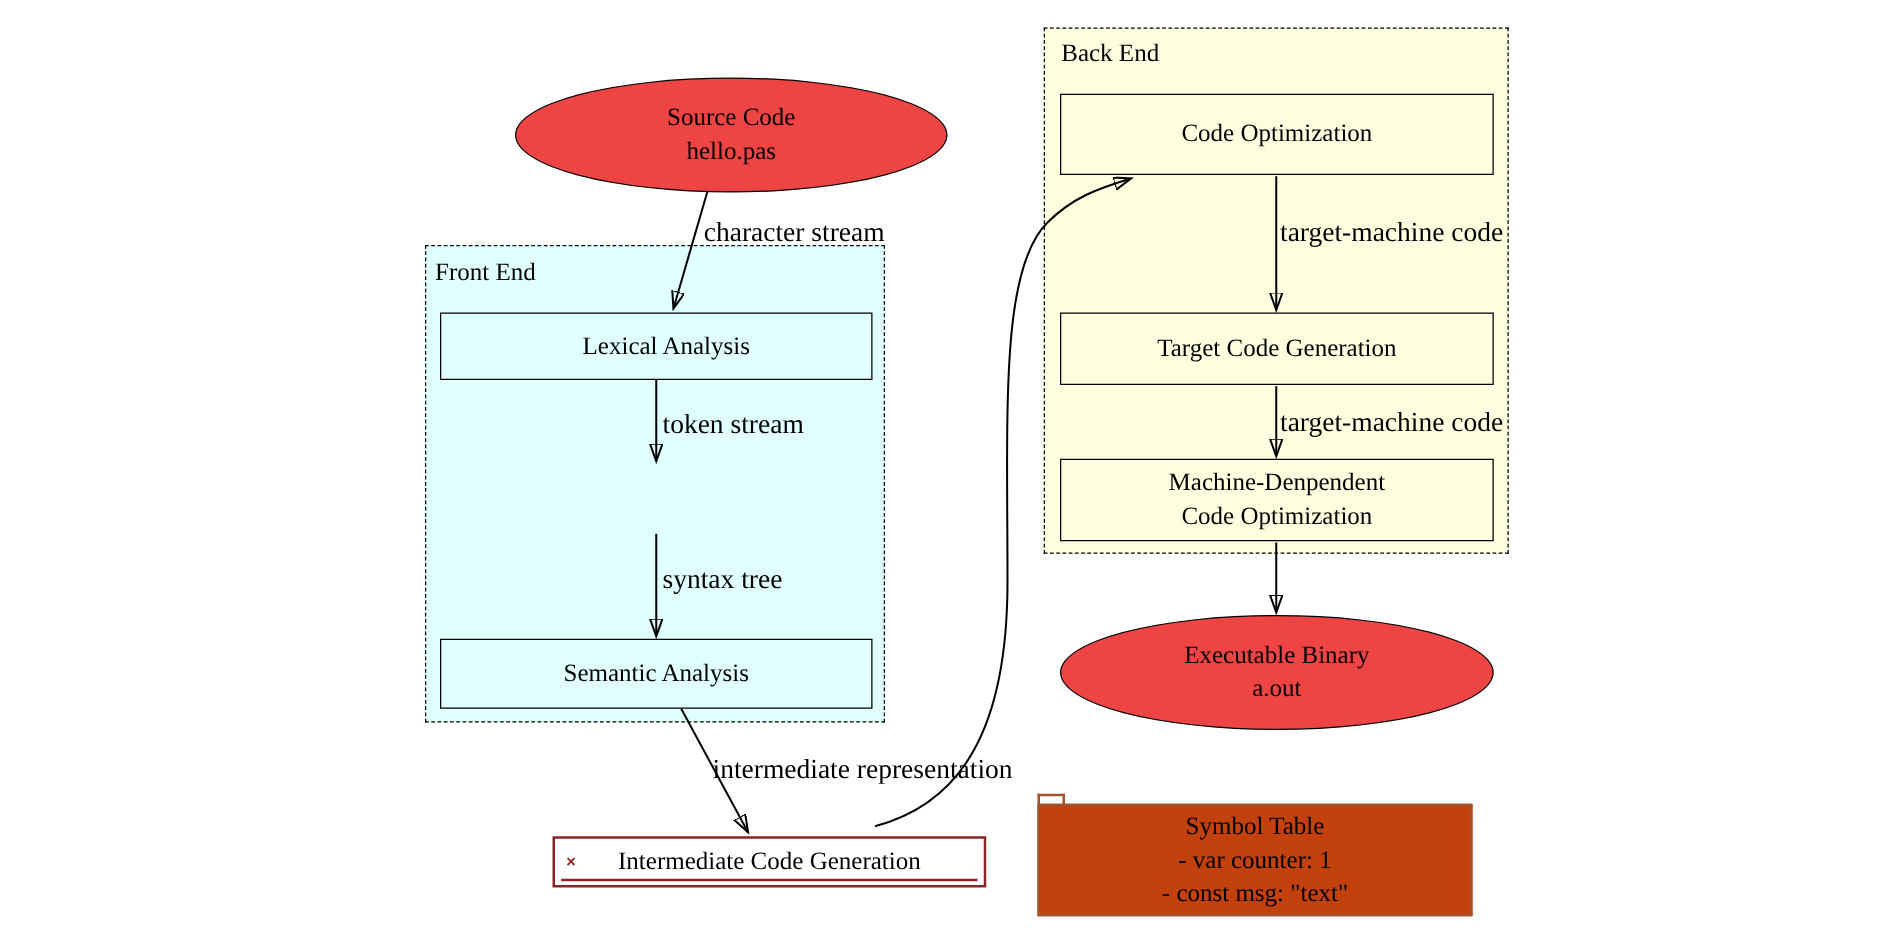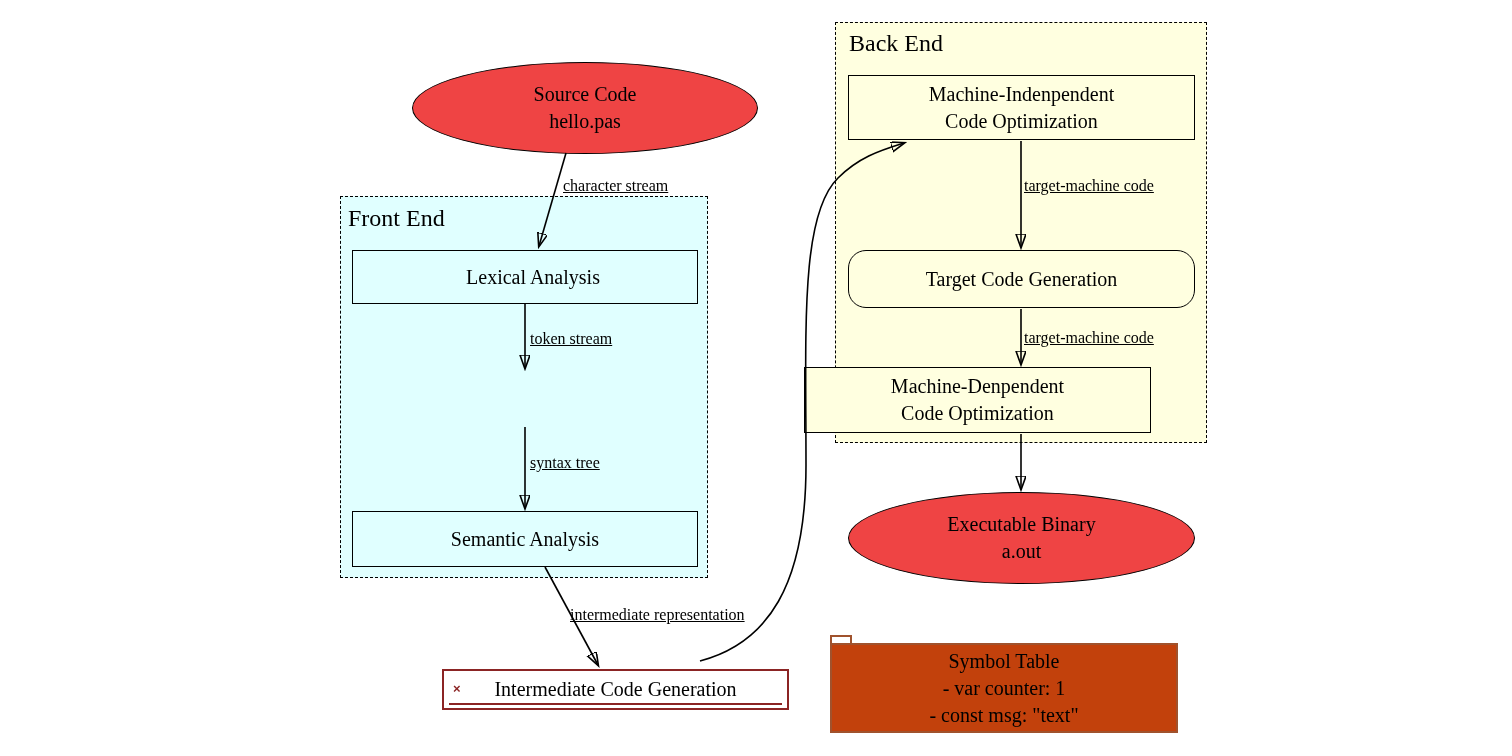--- a/index.html
+++ b/index.html
@@ -14,21 +14,21 @@
   }
   .cluster {
     position: absolute;
     border: 1.6px dashed #000000;
     box-sizing: border-box;
   }
   .cluster.front { left: 340px; top: 196px; width: 368px; height: 382px; background: #e0ffff; }
   .cluster.back  { left: 835px; top: 22px;  width: 372px; height: 421px; background: #ffffe0; }
   .cluster-label {
     position: absolute;
-    font-size: 24px;
+    font-size: 20px;
     line-height: 22px;
     white-space: nowrap;
   }
   .cluster-label.front { left: 348px; top: 207px; }
   .cluster-label.back  { left: 849px; top: 32px; }
   .node {
     position: absolute;
     border: 1.4px solid #000000;
     box-sizing: border-box;
     display: flex;
@@ -38,22 +38,22 @@
     text-align: center;
     font-size: 20px;
     line-height: 27px;
   }
   .node.cyan   { background: #e0ffff; }
   .node.yellow { background: #ffffe0; }
   .node.lexical  { left: 352px; top: 250px; width: 346px; height: 54px; padding-left: 16px; }
   .node.syntax   { left: 352px; top: 371px; width: 346px; height: 56px; }
   .node.semantic { left: 352px; top: 511px; width: 346px; height: 56px; }
   .node.mi  { left: 848px; top: 75px;  width: 347px; height: 65px; }
-  .node.tcg { left: 848px; top: 250px; width: 347px; height: 58px; border-radius: 18px; }
-  .node.md  { left: 804px; top: 367px; width: 347px; height: 66px; }
+  .node.tcg { left: 848px; top: 250px; width: 347px; height: 58px; }
+  .node.md  { left: 848px; top: 367px; width: 347px; height: 66px; }
   .ellipse {
     position: absolute;
     border: 1.5px solid #000000;
     border-radius: 50%;
     box-sizing: border-box;
     background: #ef4444;
     display: flex;
     flex-direction: column;
     align-items: center;
     justify-content: center;
@@ -93,24 +93,23 @@
     box-sizing: border-box;
     background: #ffffff;
   }
   .node.symbol {
     left: 830px; top: 643px; width: 348px; height: 90px;
     background: #c2410c;
     border: 2px solid #a0522d;
   }
   .edge-label {
     position: absolute;
-    font-size: 16px;
+    font-size: 22px;
     line-height: 21px;
     white-space: nowrap;
-    text-decoration: underline;
   }
   .el-charstream { left: 563px;  top: 175px; }
   .el-tokstream  { left: 530px;  top: 328px; }
   .el-syntree    { left: 530px;  top: 452px; }
   .el-ir         { left: 570px;  top: 604px; }
   .el-tmc1      { left: 1024px; top: 175px; }
   .el-tmc2      { left: 1024px; top: 327px; }
   svg.edges {
     position: absolute;
     left: 0; top: 0;
@@ -149,21 +148,20 @@
     <span>Semantic Analysis</span>
   </div>
 
   <div class="node icg">
     <span class="icg-x">×</span>
     <span>Intermediate Code Generation</span>
     <span class="icg-underline"></span>
   </div>
 
   <div class="node yellow mi">
-    <span>Machine-Indenpendent</span>
     <span>Code Optimization</span>
   </div>
   <div class="node yellow tcg">
     <span>Target Code Generation</span>
   </div>
   <div class="node yellow md">
     <span>Machine-Denpendent</span>
     <span>Code Optimization</span>
   </div>
 

